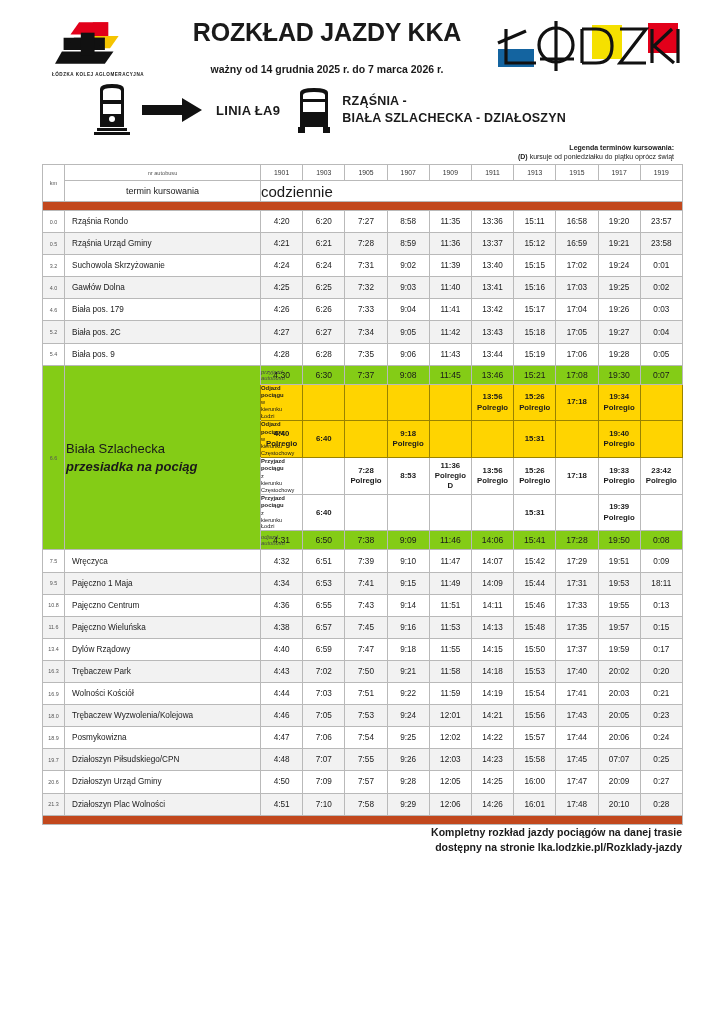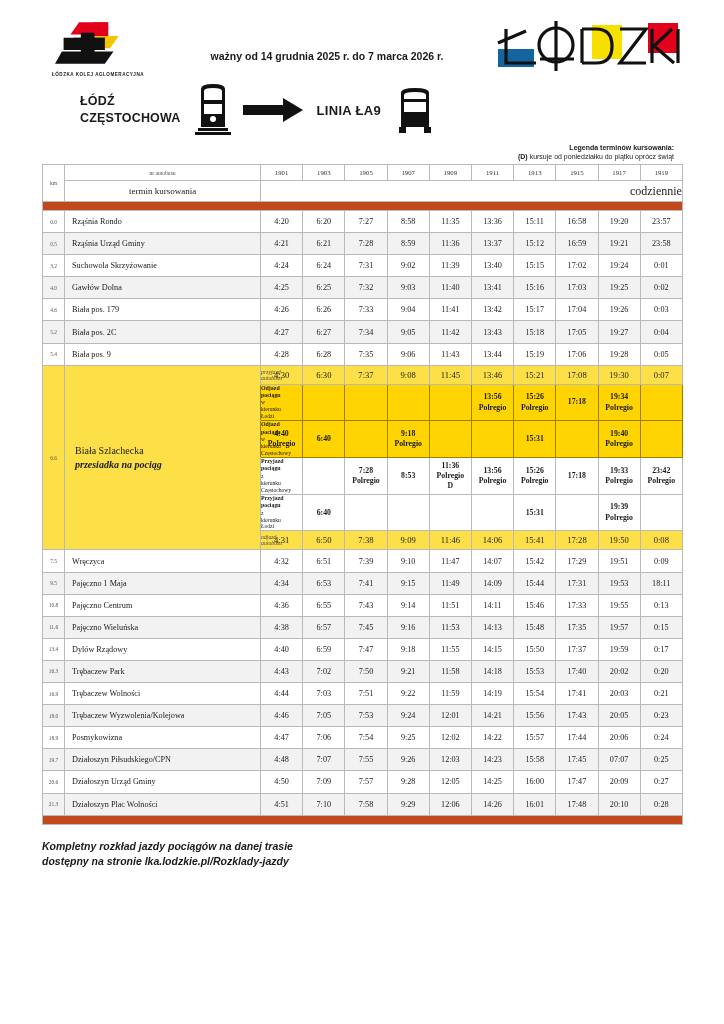--- a/index.html
+++ b/index.html
@@ -32,60 +32,60 @@
   .bus-ico { margin-right: 8px; }
   .route-dest { font-size: 12.5px; font-weight: bold; line-height: 1.35; letter-spacing: .2px; }
 
   
   .legend { text-align: right; padding-right: 8px; margin-bottom: 4px; }
   .legend-title { font-size: 7px; font-weight: bold; }
   .legend-row { font-size: 7px; margin-top: 2px; }
   .legend-row b { font-weight: bold; }
 
   
-  table.tt { border-collapse: collapse; width: 640px; table-layout: fixed; font-family: Liberation Serif, serif; }
+  table.tt { border-collapse: collapse; width: 640px; table-layout: fixed; }
   table.tt td, table.tt th { border: 1px solid #b9b9b9; font-weight: normal; }
   .c-km    { width: 22px; }
   .c-name  { width: 196px; }
   .c-sub   { width: 0px; }
   .c-time  { width: 42.2px; }
 
   .hdr-label { font-size: 5.6px; color: #555; text-align: center; padding: 3px 0; }
   .hdr-num { font-size: 6.8px; text-align: center; padding: 4px 0; color: #333; }
   .hdr-km { font-size: 5.6px; color: #555; text-align: center; vertical-align: middle; }
   .hdr-term { font-size: 9px; font-weight: bold; text-align: center; padding: 5px 0; }
-  .hdr-daily { font-size: 12px; font-weight: bold; text-align: right; }
+  .hdr-daily { font-size: 15px; font-weight: bold; text-align: left; }
 
   .orange-bar td { background: #c2481d; height: 9px; border-color: #c2481d; padding: 0; }
 
   tr.stop td { height: 22.1px; }
   td.km { font-size: 5.4px; color: #555; text-align: center; vertical-align: middle; }
   td.name { font-size: 8.2px; padding-left: 7px; vertical-align: middle; }
   td.time { font-size: 8.2px; text-align: center; vertical-align: middle; }
   tr.alt td { background: #f2f2f2; }
 
-  tr.arrive td, tr.depart-bus td { background: #fde047; height: 19px; }
+  tr.arrive td, tr.depart-bus td { background: #84cc16; height: 19px; }
   td.sublabel { font-size: 5.8px; color: #4a4a4a; text-align: right; padding-right: 6px; font-style: italic; vertical-align: middle; }
   td.time-b { font-size: 8.6px; font-weight: bold; text-align: center; vertical-align: middle; }
 
   
   td.transfer-km { font-size: 5.4px; color: #555; text-align: center; vertical-align: middle; background:#f2f2f2;}
-  td.transfer-name { font-size: 10px; font-weight: bold; padding-left: 10px; vertical-align: middle; background:#f2f2f2; line-height:1.35; }
+  td.transfer-name { font-size: 13px; font-weight: bold; padding-left: 1px; vertical-align: middle; background:#f2f2f2; line-height:1.35; }
   td.transfer-name i { font-style: italic; font-weight: bold; margin-top: 28px; }
   td.rowlabel { text-align: right; padding-right: 6px; vertical-align: middle; line-height: 1.25; }
   td.rowlabel .l1 { font-size: 5.9px; font-weight: bold; display: block; }
   td.rowlabel .l2 { font-size: 5.6px; display: block; }
   tr.yellow td { background: #FFD400; border-color: #9a8200; }
   tr.yellow td.rowlabel { background: #FFD400; }
   td.traincell { font-size: 7.8px; text-align: center; vertical-align: middle; line-height: 1.3; padding: 2px 0; }
   td.traincell .op { font-weight: bold; display: block; font-size: 7.8px; }
   td.traincell .dd { font-weight: bold; display: block; font-size: 7.8px; }
   tr.white-train td { background: #ffffff; height: 30px; }
 
-  .footer-note { text-align: left; font-size: 10.5px; font-weight: bold; line-height: 1.45; margin-top: 14px; font-style: italic; }
+  .footer-note { text-align: right; font-size: 10.5px; font-weight: bold; line-height: 1.45; margin-top: 0; }
 </style>
 </head>
 <body>
 
 <div class="page">
 
   <div class="masthead">
     <div class="brand-mark">
       <svg class="kka-logo" viewBox="0 0 100 60">
         <polygon points="28,6 62,6 52,20 18,20" fill="#e2001a"></polygon>
@@ -93,20 +93,21 @@
         <polygon points="40,22 74,22 64,36 30,36" fill="#f5c400"></polygon>
         <polygon points="10,24 58,24 58,38 10,38" fill="#111"></polygon>
         <polygon points="22,24 58,24 48,38 12,38" fill="#111"></polygon>
         <polygon points="8,40 68,40 58,54 0,54" fill="#111"></polygon>
         <polygon points="30,18 46,18 46,44 30,44" fill="#111"></polygon>
       </svg>
       <div class="kka-caption">ŁÓDZKA KOLEJ AGLOMERACYJNA</div>
     </div>
 
     <div class="title-block">
+      <div class="main-title">ROZKŁAD JAZDY KKA</div>
       <div class="sub-title">ważny od 14 grudnia 2025 r. do 7 marca 2026 r.</div>
     </div>
 
     <div class="region-logo">
       <svg width="186" height="56" viewBox="0 0 186 56">
         <rect x="2" y="30" width="36" height="18" fill="#1464a0"></rect>
         <rect x="96" y="6" width="30" height="34" fill="#f5e000"></rect>
         <rect x="152" y="4" width="30" height="30" fill="#e2001a"></rect>
         <g fill="none" stroke="#111" stroke-width="3.2">
           <path d="M10 10 L10 44 L40 44"></path>
@@ -117,24 +118,20 @@
           <path d="M86 10 L86 44 M86 10 L100 10 Q116 10 116 27 Q116 44 100 44 L86 44"></path>
           <path d="M124 10 L150 10 L124 44 L150 44"></path>
           <path d="M156 10 L156 44 M176 10 L158 27 L178 44"></path>
           <path d="M182 10 L182 44"></path>
         </g>
       </svg>
     </div>
   </div>
 
   <div class="route">
-    <div>
-      <div class="route-city">ŁÓDŹ</div>
-      <div class="route-city">CZĘSTOCHOWA</div>
-    </div>
 
     <svg class="train-ico" width="40" height="54" viewBox="0 0 40 54">
       <path d="M8 6 Q8 1 20 1 Q32 1 32 6 L32 44 L8 44 Z" fill="#111"></path>
       <path d="M11 8 Q11 5 20 5 Q29 5 29 8 L29 17 L11 17 Z" fill="#fff"></path>
       <rect x="11" y="21" width="18" height="10" fill="#fff"></rect>
       <circle cx="20" cy="36" r="3" fill="#fff"></circle>
       <rect x="5" y="45" width="30" height="3" fill="#111"></rect>
       <rect x="2" y="49" width="36" height="3" fill="#111"></rect>
     </svg>
 
@@ -145,20 +142,24 @@
     <div class="line-label">LINIA ŁA9</div>
 
     <svg class="bus-ico" width="40" height="50" viewBox="0 0 40 50">
       <path d="M6 8 Q6 3 20 3 Q34 3 34 8 L34 42 L6 42 Z" fill="#111"></path>
       <path d="M9 10 Q9 7 20 7 Q31 7 31 10 L31 14 L9 14 Z" fill="#fff"></path>
       <rect x="9" y="17" width="22" height="10" fill="#fff"></rect>
       <rect x="4" y="42" width="7" height="6" fill="#111"></rect>
       <rect x="29" y="42" width="7" height="6" fill="#111"></rect>
     </svg>
 
+    <div>
+      <div class="route-dest">RZĄŚNIA -</div>
+      <div class="route-dest">BIAŁA SZLACHECKA - DZIAŁOSZYN</div>
+    </div>
   </div>
 
   <div class="legend">
     <div class="legend-title">Legenda terminów kursowania:</div>
     <div class="legend-row">
       <b>(D)</b>
       <span>kursuje od poniedziałku do piątku oprócz świąt</span>
     </div>
   </div>
 
@@ -613,21 +614,21 @@
         <td class="time">9:21</td>
         <td class="time">11:58</td>
         <td class="time">14:18</td>
         <td class="time">15:53</td>
         <td class="time">17:40</td>
         <td class="time">20:02</td>
         <td class="time">0:20</td>
       </tr>
       <tr class="stop">
         <td class="km">16.9</td>
-        <td class="name" colspan="2">Trębaczew Wolności</td>
+        <td class="name" colspan="2">Wolności Kościół</td>
         <td class="time">4:44</td>
         <td class="time">7:03</td>
         <td class="time">7:51</td>
         <td class="time">9:22</td>
         <td class="time">11:59</td>
         <td class="time">14:19</td>
         <td class="time">15:54</td>
         <td class="time">17:41</td>
         <td class="time">20:03</td>
         <td class="time">0:21</td>

